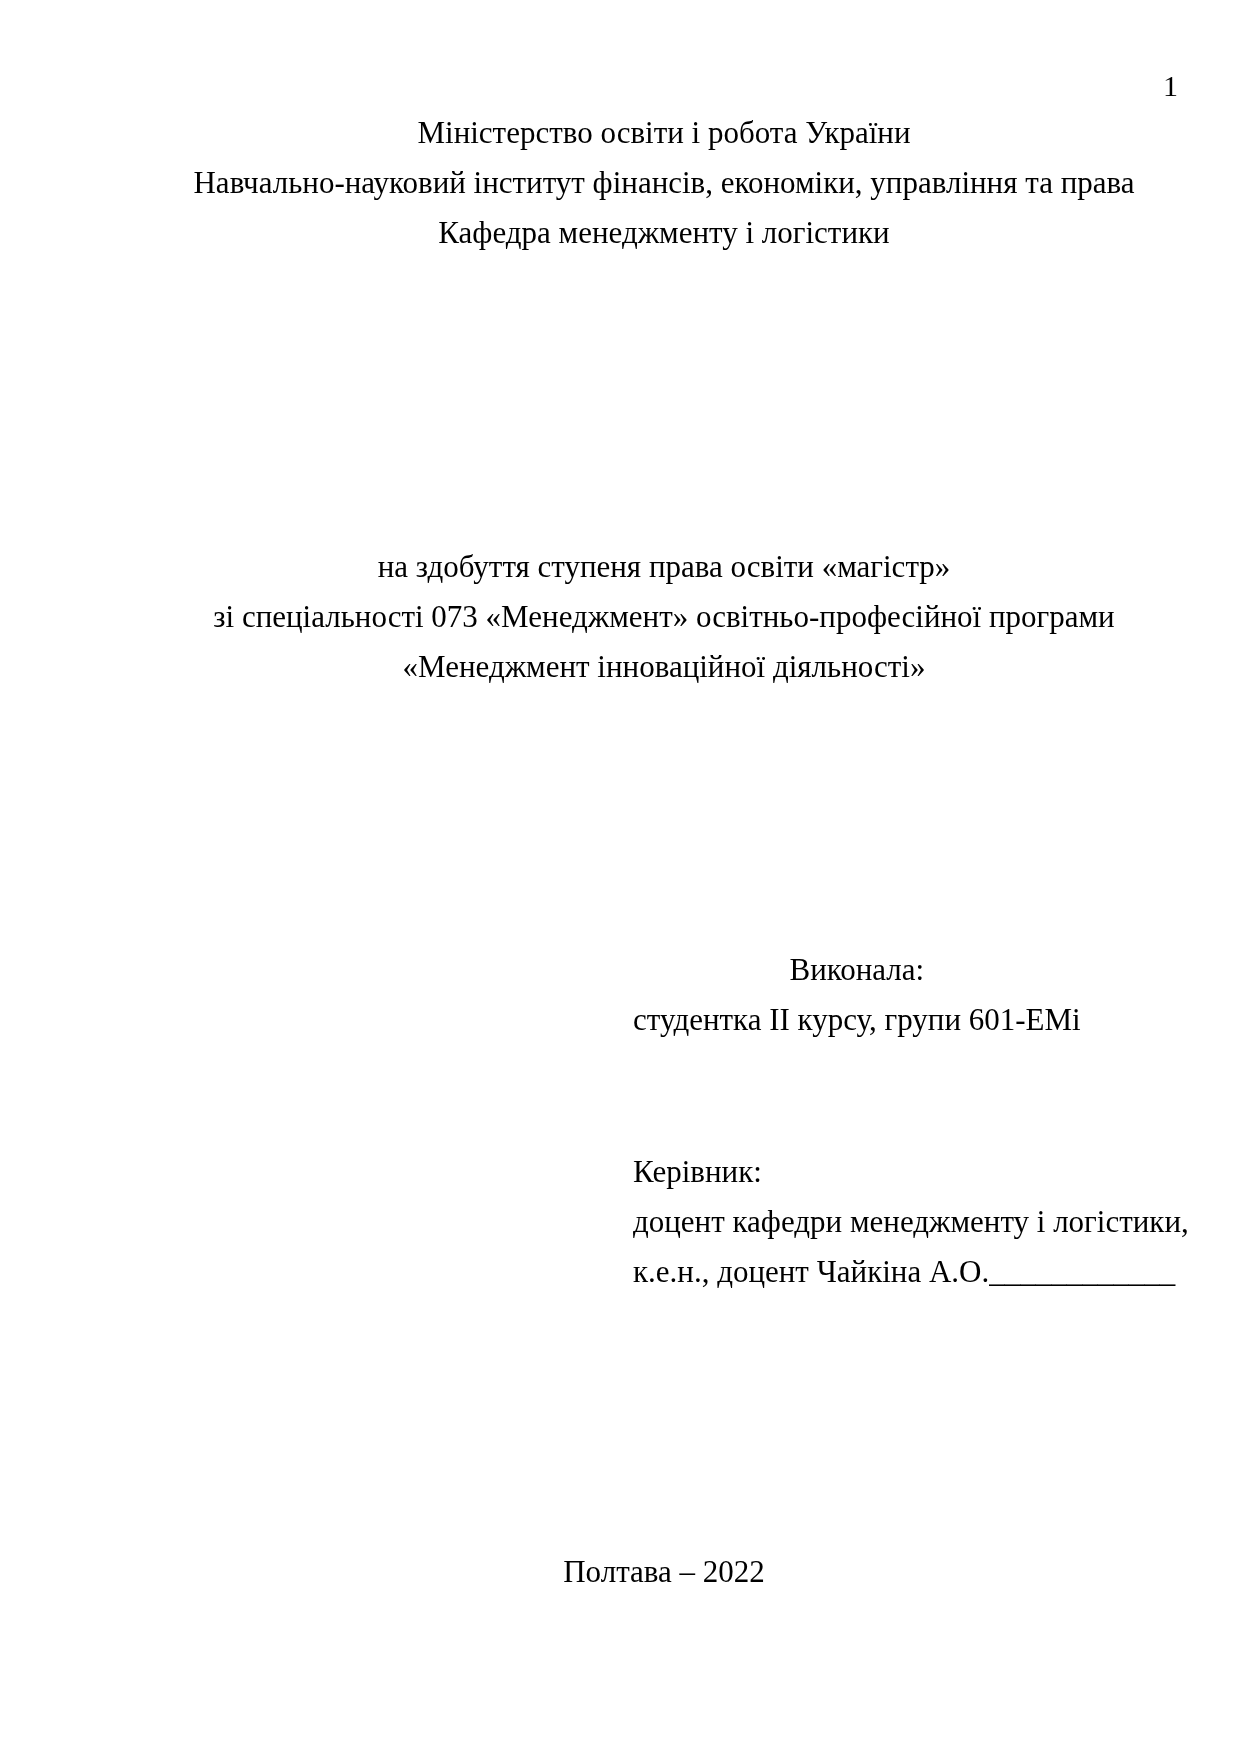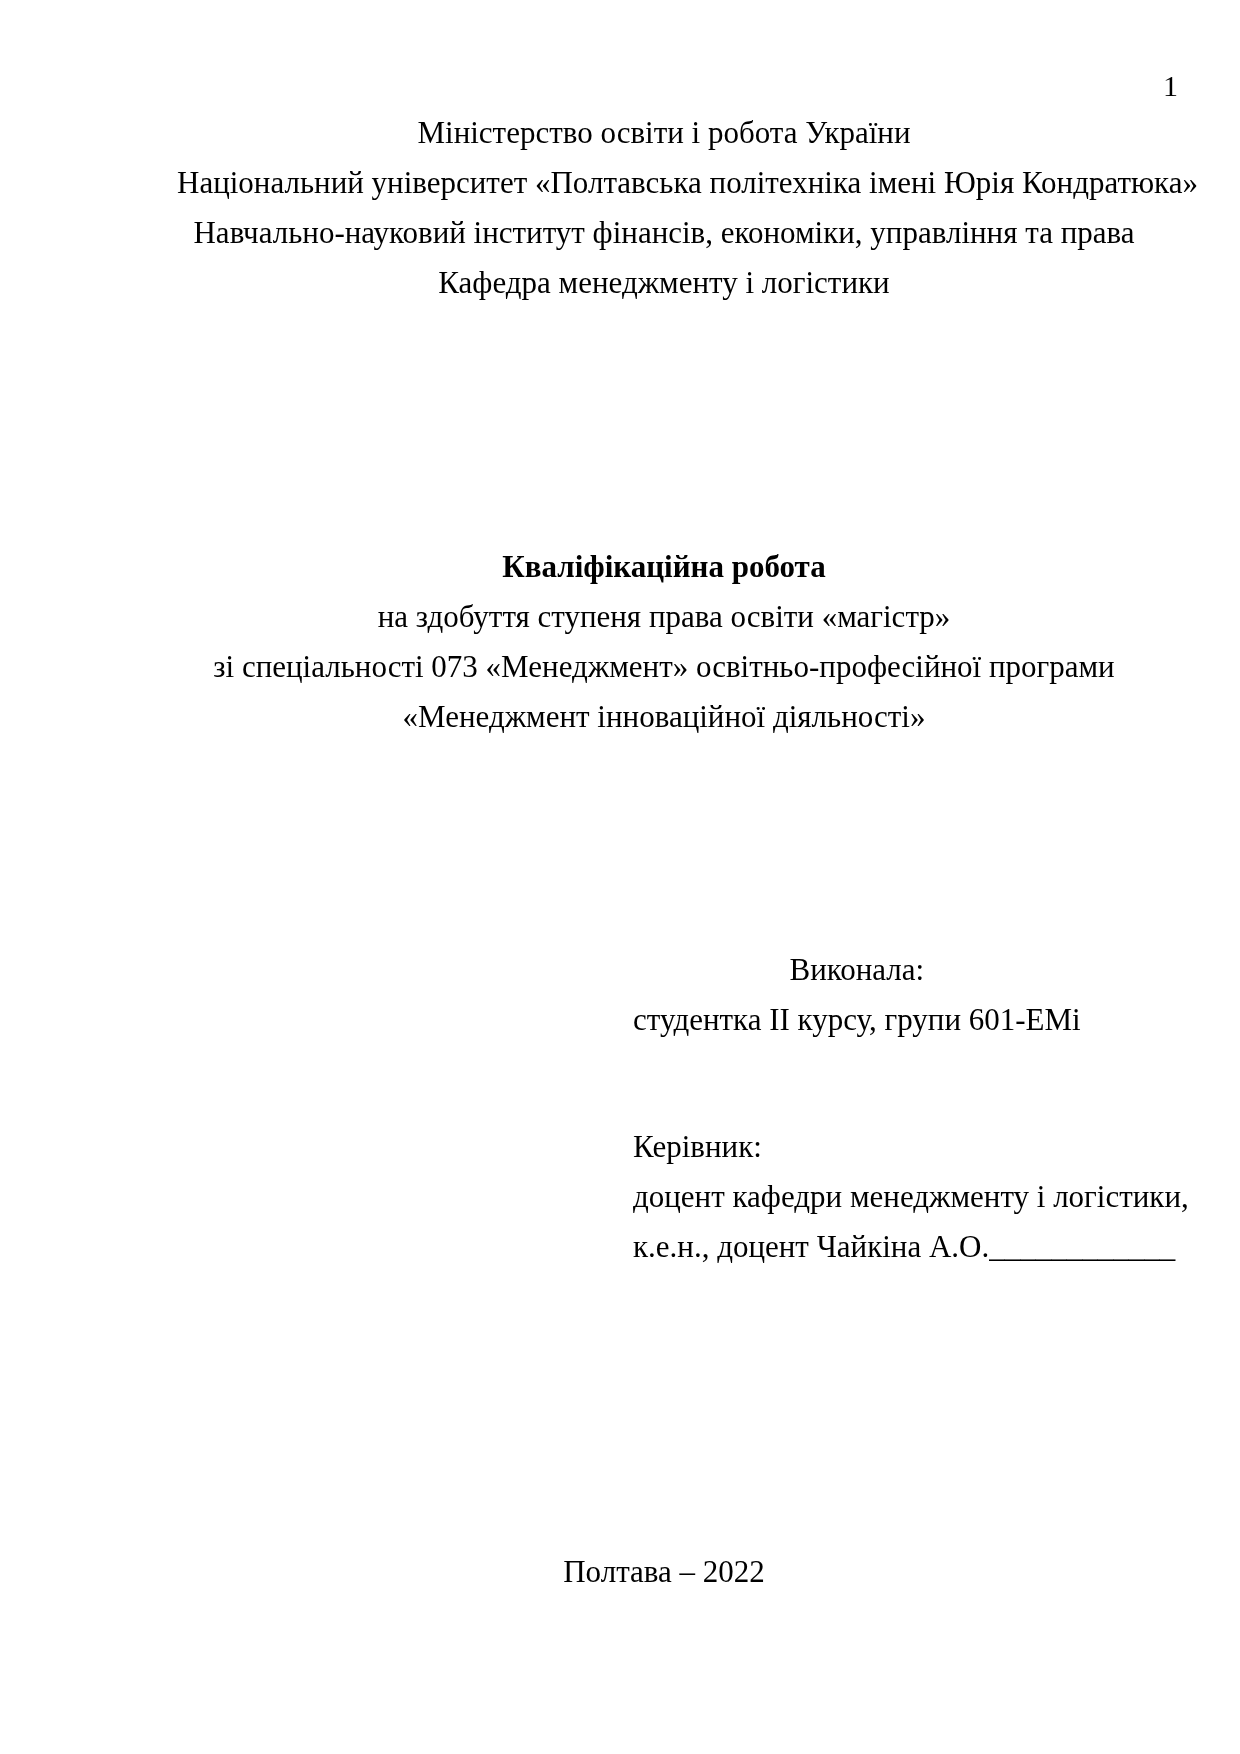--- a/index.html
+++ b/index.html
@@ -31,45 +31,43 @@
     position: absolute;
   }
   .centered {
     left: 177px;
     width: 974px;
     text-align: center;
   }
   .header-block  { top: 108px; }
   .title-block   { top: 542px; }
   .author-block     { top: 945px;  left: 633px; text-align: center; }
-  .supervisor-block { top: 1122px; left: 633px; text-align: left; }
+  .supervisor-block { top: 1147px; left: 633px; text-align: left; }
   .footer-block  { top: 1547px; }
   .line {
     white-space: nowrap;
   }
   .thesis-title {
     font-weight: bold;
   }
 </style>
 </head>
 <body>
 
 <div class="page">
 
   <div class="page-number">1</div>
 
   <div class="block centered header-block">
     <div class="line">Міністерство освіти і робота України</div>
-    <div class="line">Національний університет «Полтавська політехніка імені Юрія Кондратюка»</div>
     <div class="line">Навчально-науковий інститут фінансів, економіки, управління та права</div>
     <div class="line">Кафедра менеджменту і логістики</div>
   </div>
 
   <div class="block centered title-block">
-    <div class="line thesis-title">Кваліфікаційна робота</div>
     <div class="line">на здобуття ступеня права освіти «магістр»</div>
     <div class="line">зі спеціальності 073 «Менеджмент» освітньо-професійної програми</div>
     <div class="line">«Менеджмент інноваційної діяльності»</div>
   </div>
 
   <div class="block author-block">
     <div class="line">Виконала:</div>
     <div class="line">студентка ІІ курсу, групи 601-ЕМі</div>
   </div>
 

